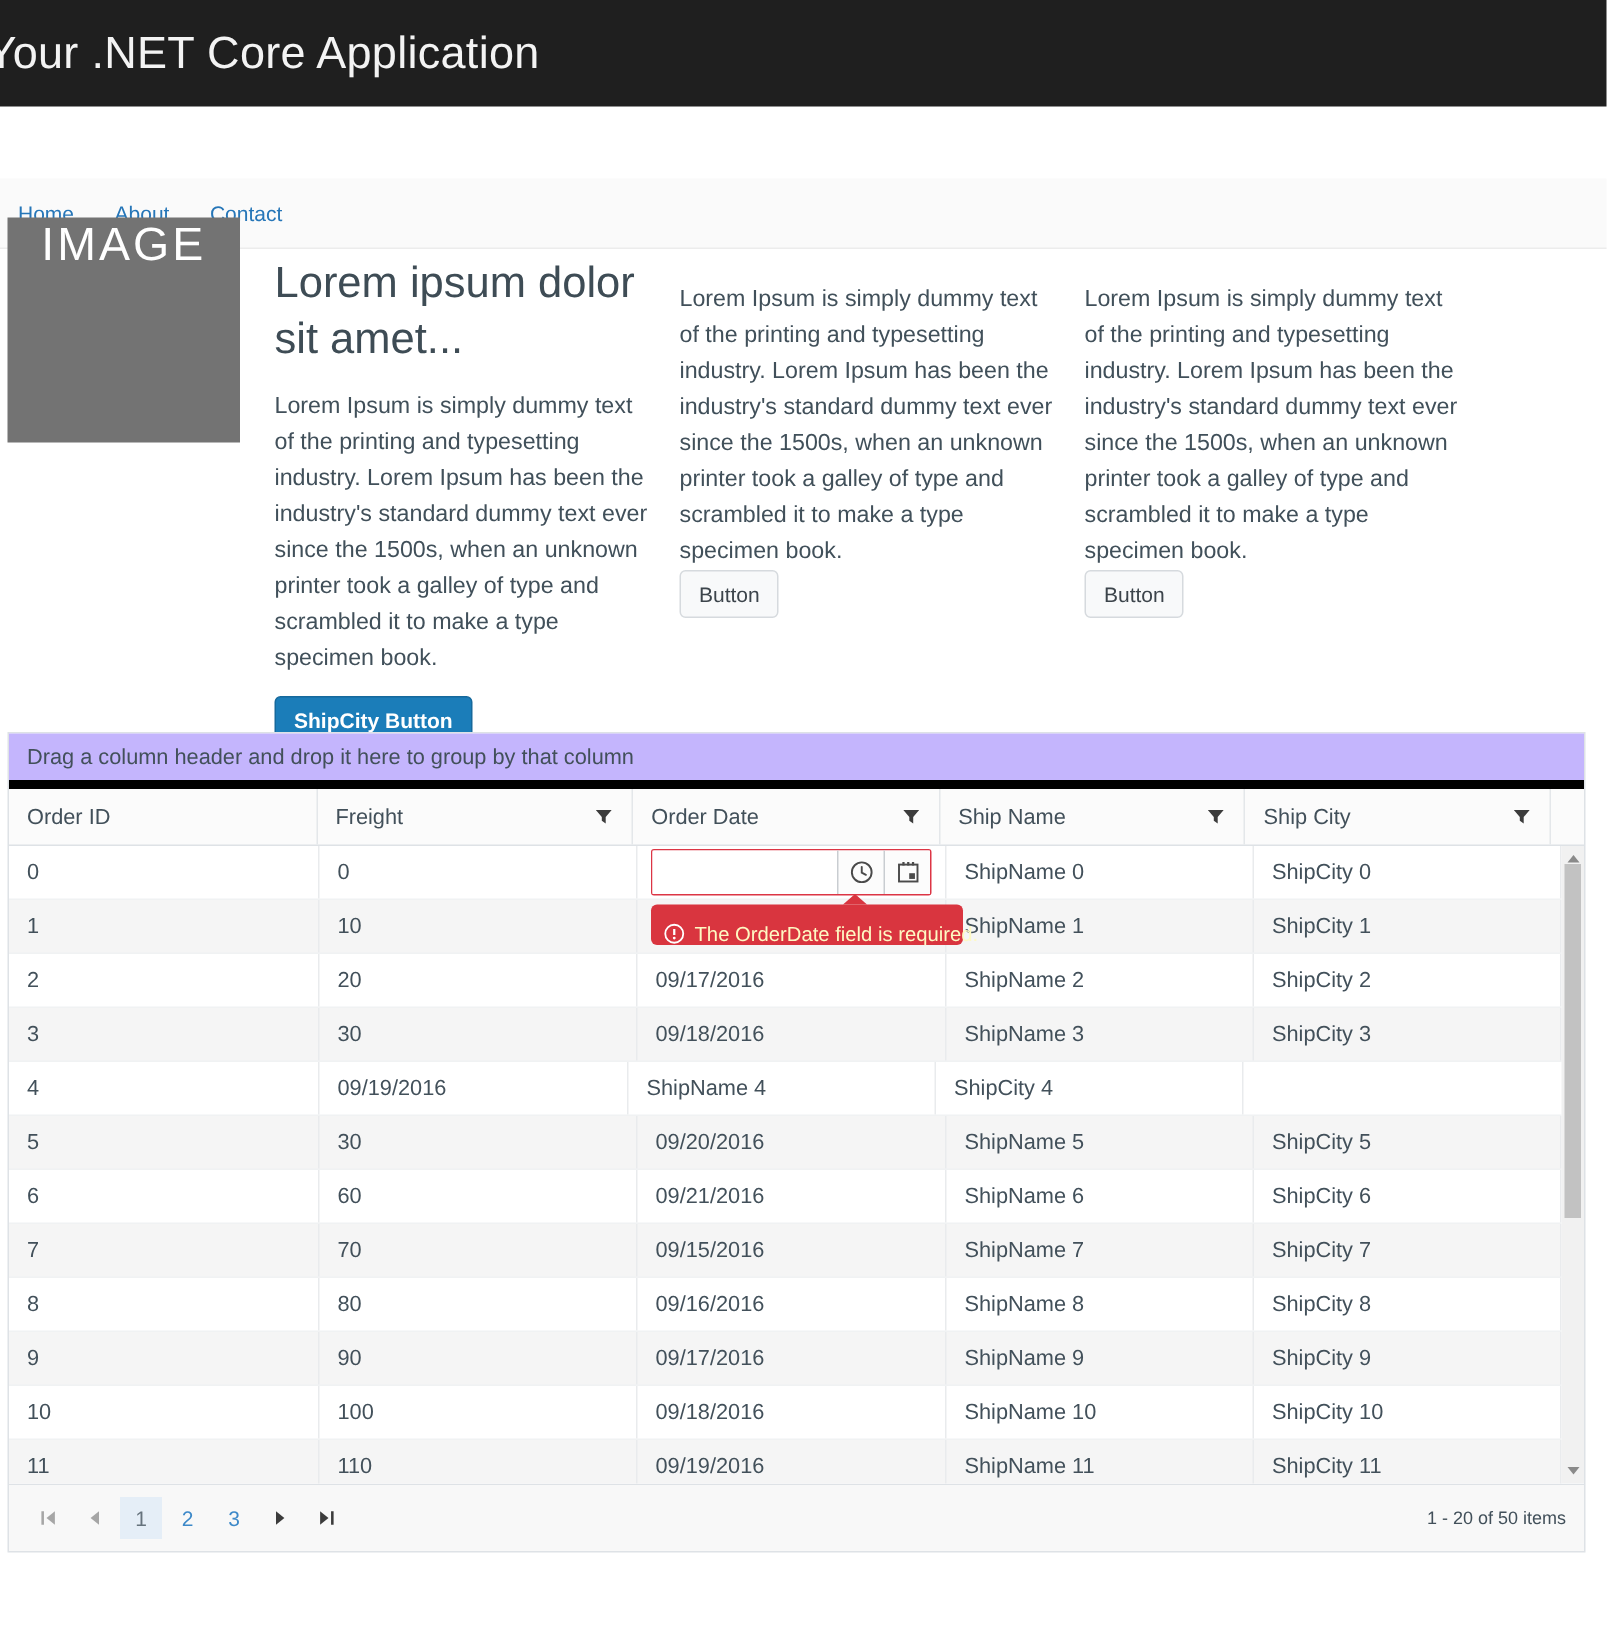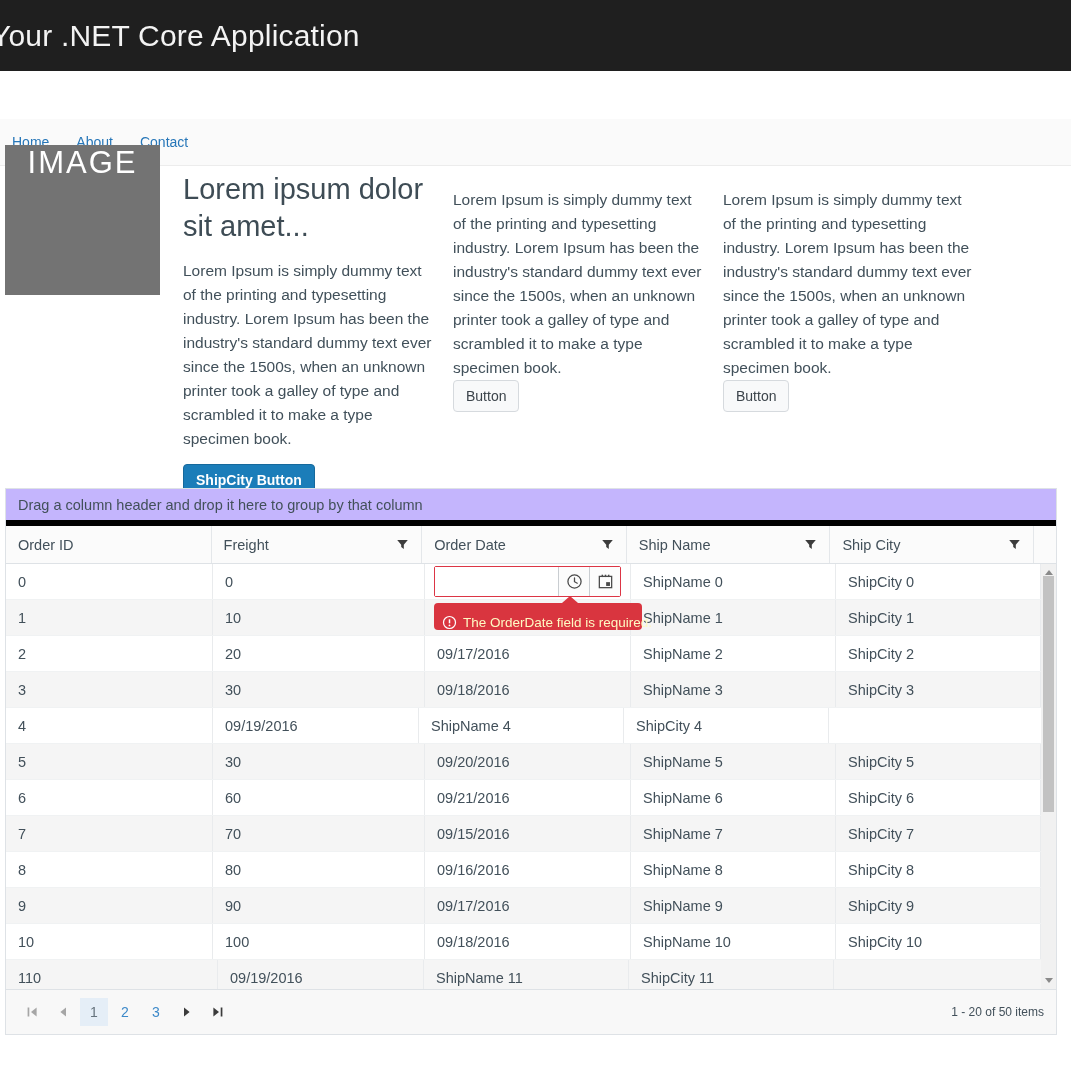--- a/index.html
+++ b/index.html
@@ -262,20 +262,21 @@
           <div class="g-cell c4">ShipCity 9</div>
         </div>
         <div class="g-row">
           <div class="g-cell c0">10</div>
           <div class="g-cell c1">100</div>
           <div class="g-cell c2">09/18/2016</div>
           <div class="g-cell c3">ShipName 10</div>
           <div class="g-cell c4">ShipCity 10</div>
         </div>
         <div class="g-row alt">
+          <div class="g-cell c0">11</div>
           <div class="g-cell c1">110</div>
           <div class="g-cell c2">09/19/2016</div>
           <div class="g-cell c3">ShipName 11</div>
           <div class="g-cell c4">ShipCity 11</div>
         </div>
       </div>
 
     <div class="dt-editor">
       <input class="dt-input" value="" style="">
       <button class="dt-btn" style="border-radius:0">

